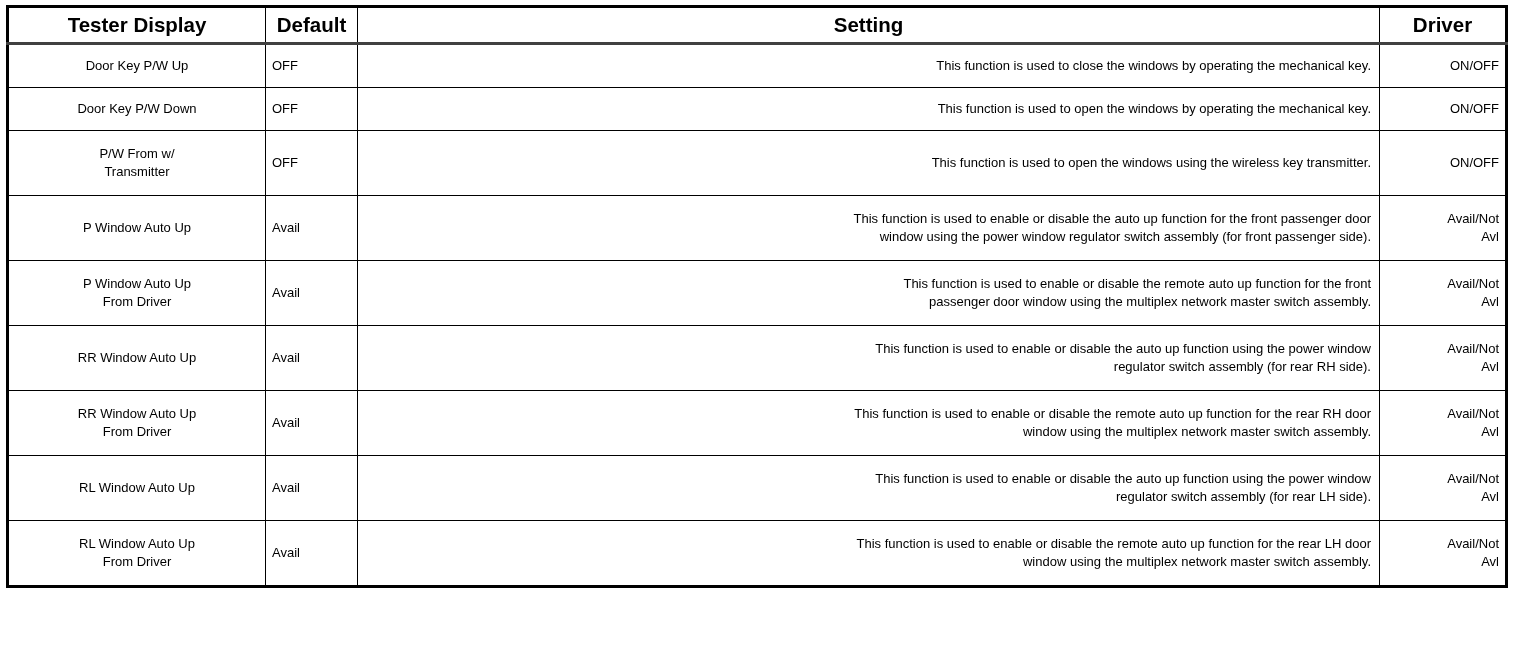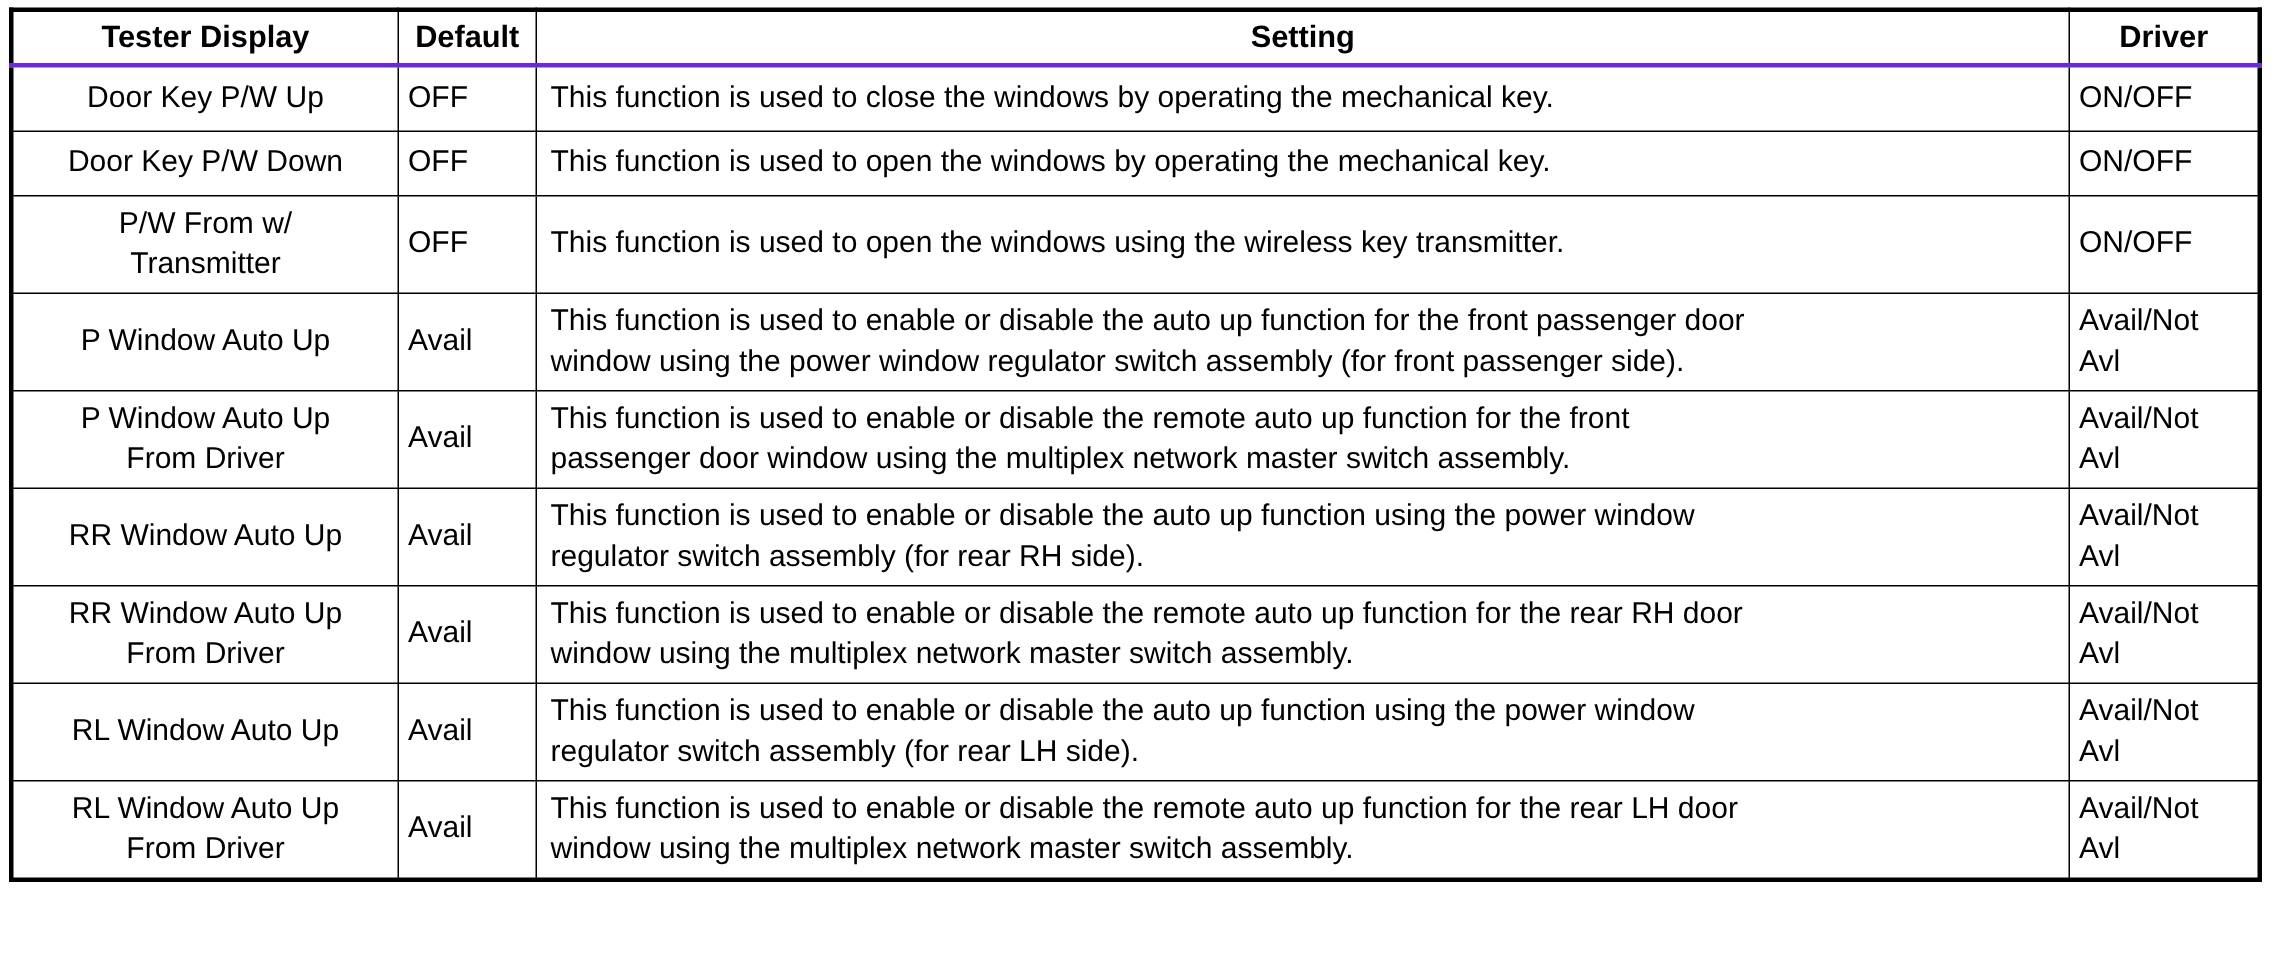--- a/index.html
+++ b/index.html
@@ -31,38 +31,38 @@
   table.spec-table col.c-default { width: 92px;  }
   table.spec-table col.c-content { width: 1022px;}
   table.spec-table col.c-setting { width: 127px; }
 
   table.spec-table td,
   table.spec-table th {
     border: 1px solid #000;
     padding: 0;
     vertical-align: middle;
     font-weight: normal;
-    font-size: 20px;
+    font-size: 13px;
     line-height: 1.36;
   }
   
   table.spec-table thead th {
-    border-bottom: 3px solid #6d28d9;
+    border-bottom: 3px solid #404040;
     font-weight: bold;
     font-size: 20.5px;
     text-align: center;
     height: 34px;
   }
   .cell-inner {
     padding: 3px 6px;
   }
   .tester-cell  { text-align: center; }
   .default-cell { text-align: left; }
-  .setting-cell { text-align: left; }
-  .content-cell { text-align: left; }
+  .setting-cell { text-align: right; }
+  .content-cell { text-align: right; }
   .content-cell .cell-inner { padding-left: 9px; padding-right: 8px; }
 
   
   tr.h-single > td { height: 42px; }
   tr.h-double > td { height: 64px; }
 
   .brk { display: block; }
   .nowrapcell { white-space: nowrap; }
 </style>
 </head>

